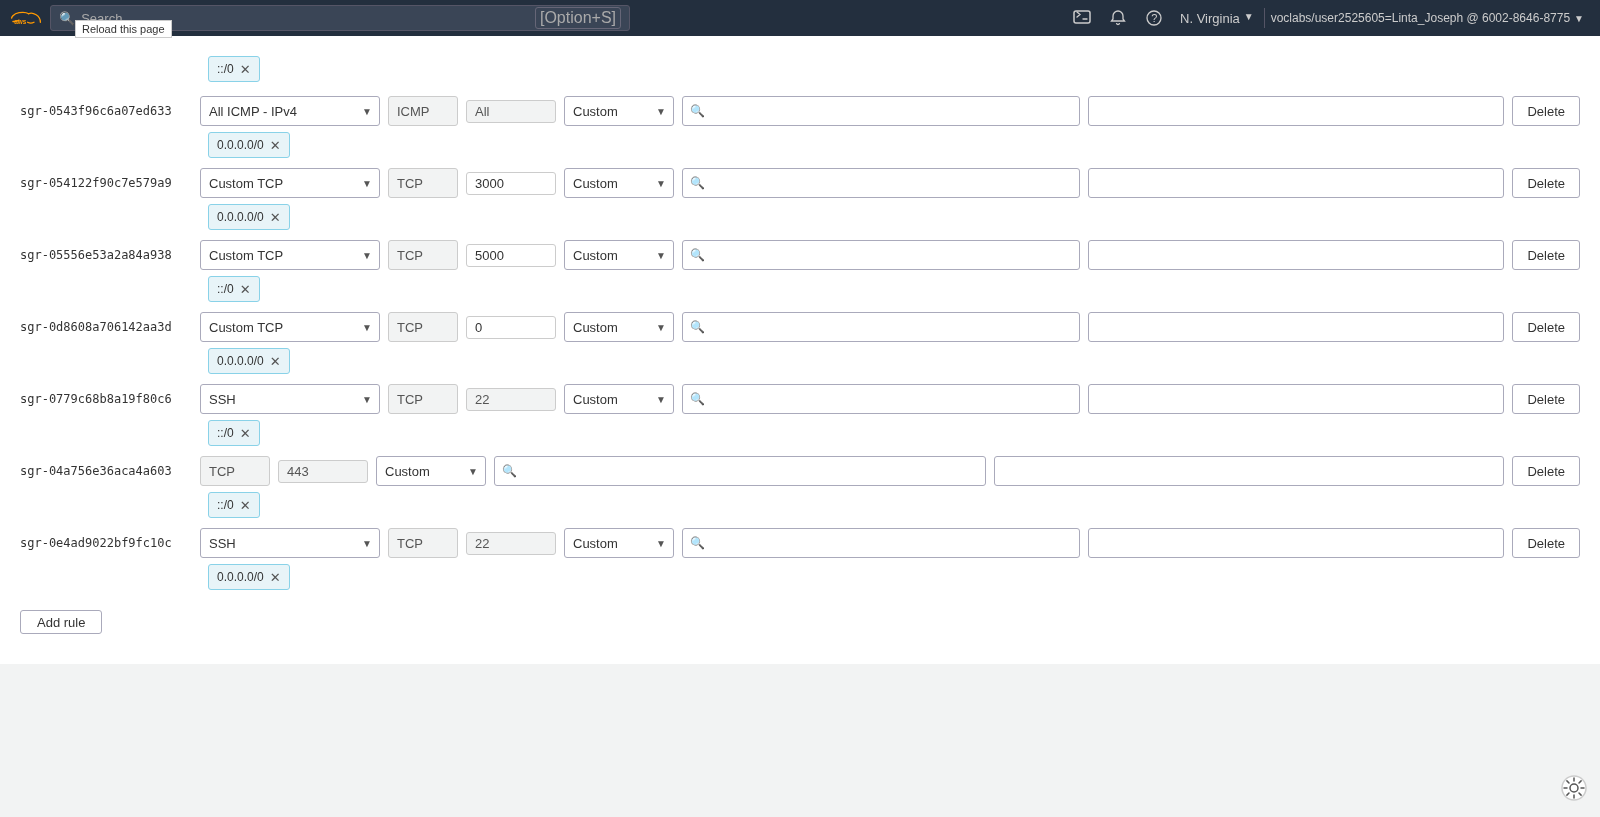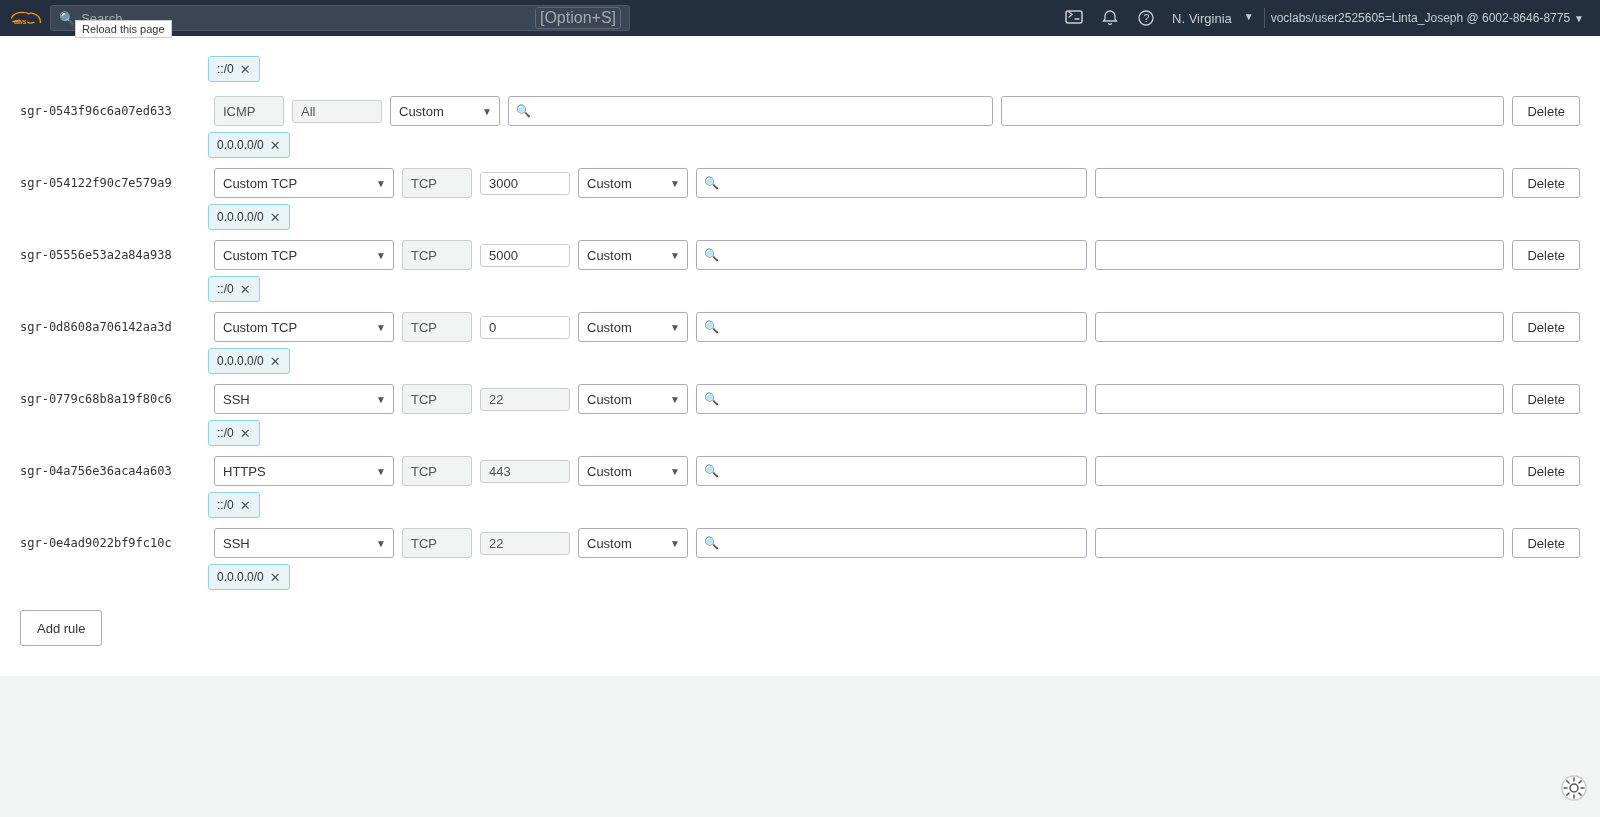--- a/index.html
+++ b/index.html
@@ -84,21 +84,21 @@
       font-size: 16px;
     }
     .region-selector {
       color: #ccc;
       font-size: 13px;
       background: transparent;
       border: none;
       cursor: pointer;
       display: flex;
       align-items: flex-start;
-      gap: 12px;
+      gap: 4px;
       padding: 0 6px;
     }
     .user-info {
       color: #ccc;
       font-size: 12px;
       display: flex;
       align-items: center;
       gap: 4px;
       cursor: pointer;
       padding: 0 6px;
@@ -119,21 +119,21 @@
     }
 
     .rule-row-group {
       margin-bottom: 4px;
     }
 
     .rule-row {
       display: flex;
       align-items: flex-start;
       padding: 6px 0;
-      gap: 14px;
+      gap: 0;
     }
 
     .rule-id {
       width: 180px;
       flex-shrink: 0;
       font-size: 12px;
       color: #333;
       padding-top: 8px;
       font-family: monospace;
     }
@@ -308,21 +308,21 @@
     .cidr-tag .tag-close {
       cursor: pointer;
       color: #555;
       font-size: 13px;
       line-height: 1;
     }
 
     
     .add-rule-btn {
       margin-top: 16px;
-      height: 36px;
+      height: 24px;
       padding: 0 16px;
       background: #fff;
       border: 1px solid #aab;
       border-radius: 3px;
       font-size: 13px;
       color: #333;
       cursor: pointer;
     }
 
     
@@ -397,20 +397,29 @@
           <span class="tag-close">✕</span>
         </div>
       </div>
     </div>
 
     <div class="rule-row-group">
       <div class="rule-row">
         <div class="rule-id">sgr-0543f96c6a07ed633</div>
         <div class="rule-controls">
           <div class="rule-controls-row">
+            <div class="type-select-wrapper">
+              <select>
+                <option>All ICMP - IPv4</option>
+                <option>Custom TCP</option>
+                <option>SSH</option>
+                <option>HTTPS</option>
+                <option>HTTP</option>
+              </select>
+            </div>
             <input type="text" class="protocol-field" value="ICMP" readonly="" style="">
             <input type="text" class="port-field disabled" value="All" readonly="" style="">
             <div class="custom-select-wrapper">
               <select>
                 <option>Custom</option>
                 <option>Anywhere-IPv4</option>
                 <option>Anywhere-IPv6</option>
                 <option>My IP</option>
               </select>
             </div>
@@ -580,28 +589,20 @@
           <span class="tag-close">✕</span>
         </div>
       </div>
     </div>
 
     <div class="rule-row-group">
       <div class="rule-row">
         <div class="rule-id">sgr-04a756e36aca4a603</div>
         <div class="rule-controls">
           <div class="rule-controls-row">
-            <div class="type-select-wrapper">
-              <select>
-                <option>HTTPS</option>
-                <option>Custom TCP</option>
-                <option>All ICMP - IPv4</option>
-                <option>SSH</option>
-              </select>
-            </div>
             <input type="text" class="protocol-field" value="TCP" readonly="" style="">
             <input type="text" class="port-field disabled" value="443" readonly="" style="">
             <div class="custom-select-wrapper">
               <select>
                 <option>Custom</option>
                 <option>Anywhere-IPv4</option>
                 <option>Anywhere-IPv6</option>
               </select>
             </div>
             <div class="source-search-wrapper">

